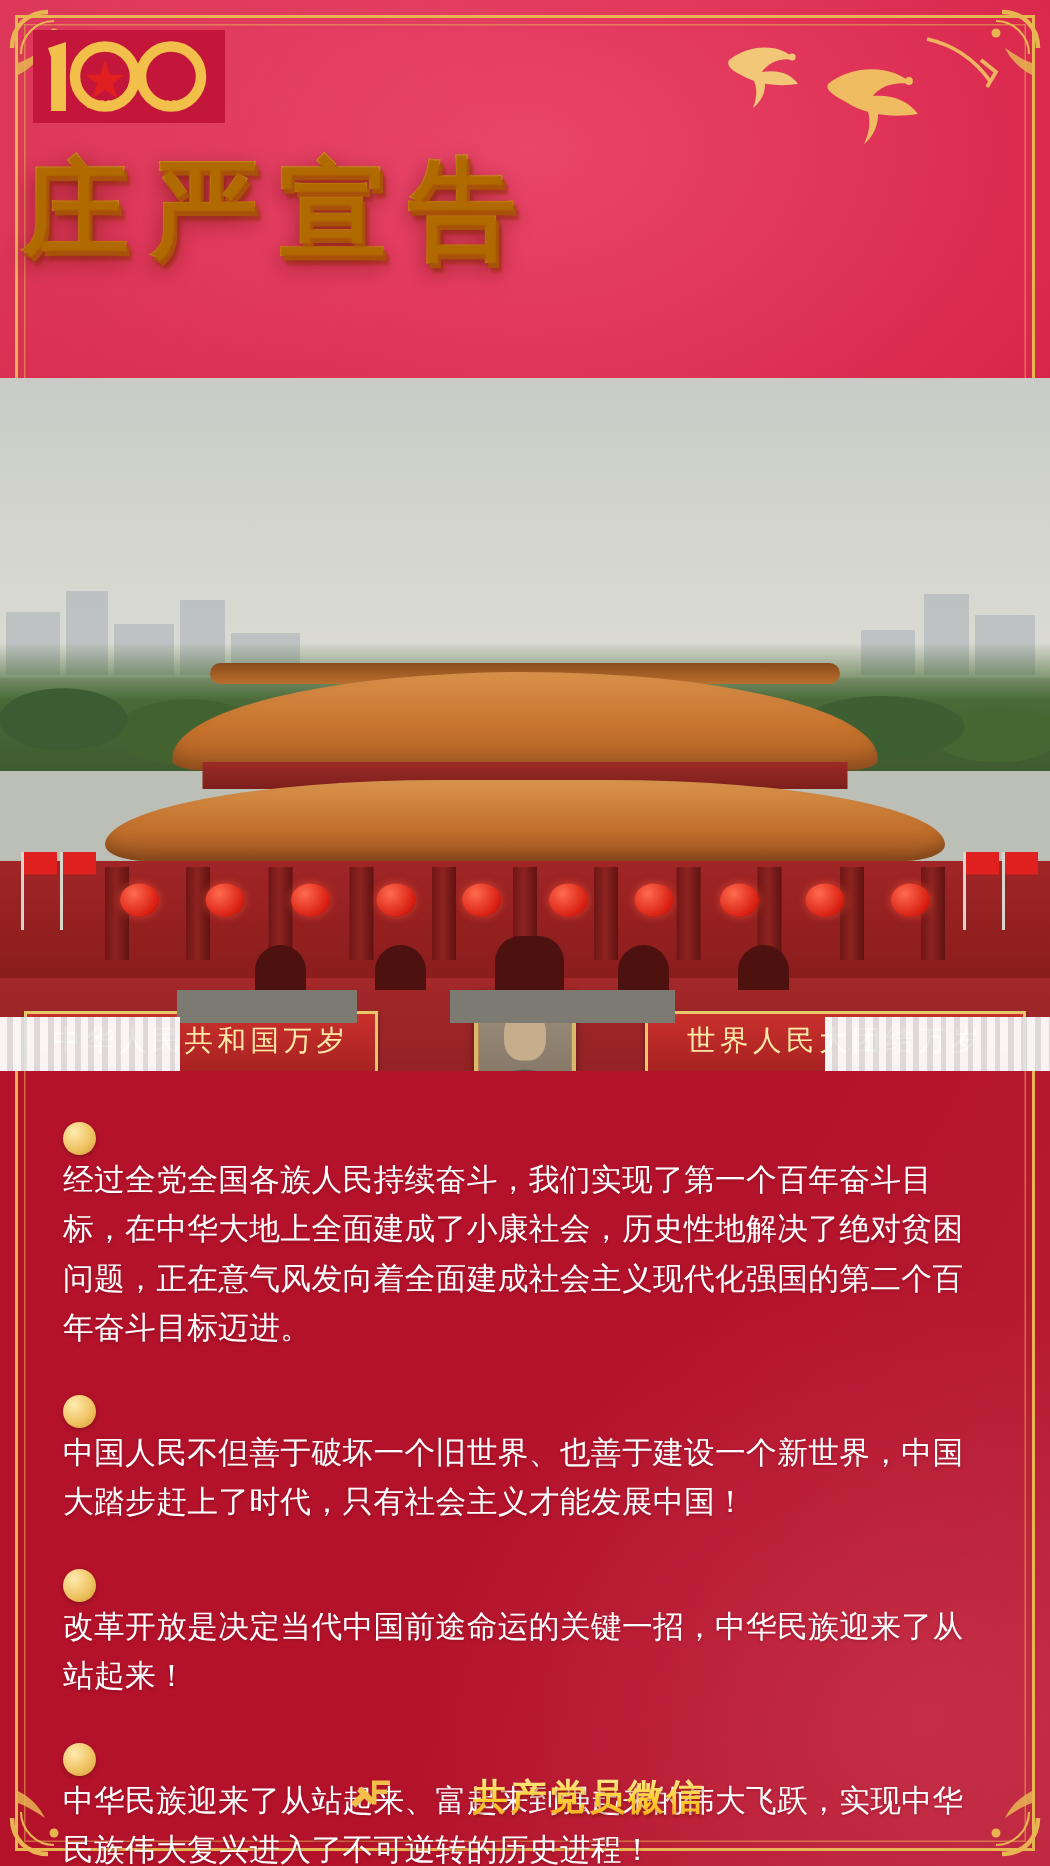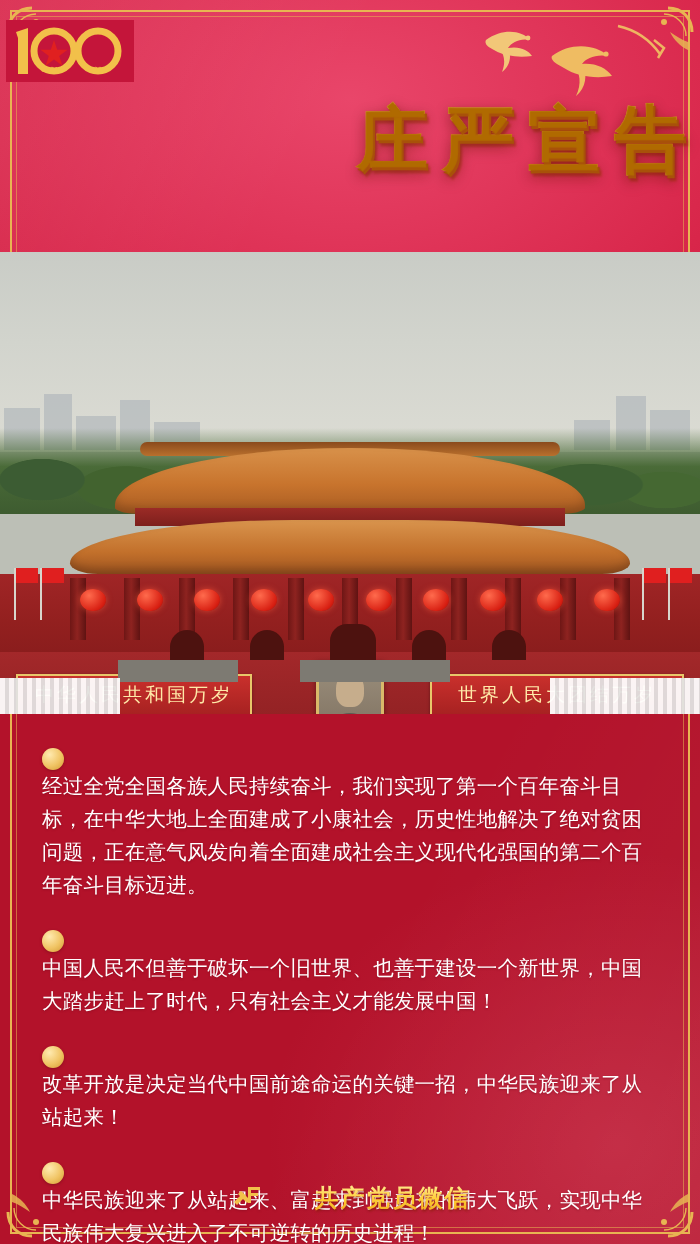--- a/index.html
+++ b/index.html
@@ -63,38 +63,38 @@
   .corner.bl { left: 6px;  bottom: 6px; transform: scaleY(-1); }
   .corner.br { right: 6px; bottom: 6px; transform: scale(-1,-1); }
 
   
   .top-area {
     position: relative;
     height: 242px;
   }
   .emblem {
     position: absolute;
-    left: 6px;
+    left: 22px;
     top: 20px;
     width: 128px;
     height: 62px;
   }
   .doves {
     position: absolute;
     right: 22px;
     top: 14px;
     width: 210px;
     height: 92px;
   }
   .title {
     position: absolute;
     top: 92px;
     left: 0;
     right: 0;
-    text-align: right;
+    text-align: left;
     font-family: "DejaVu Serif", "Liberation Serif", serif;
     font-weight: bold;
     font-size: 72px;
     letter-spacing: 14px;
     text-indent: 14px;
     color: #ffd63a;
     text-shadow:
       0 0 1px #b06a00,
       2px 3px 0px #a8510a,
       0 5px 14px rgba(80,0,10,0.45);

